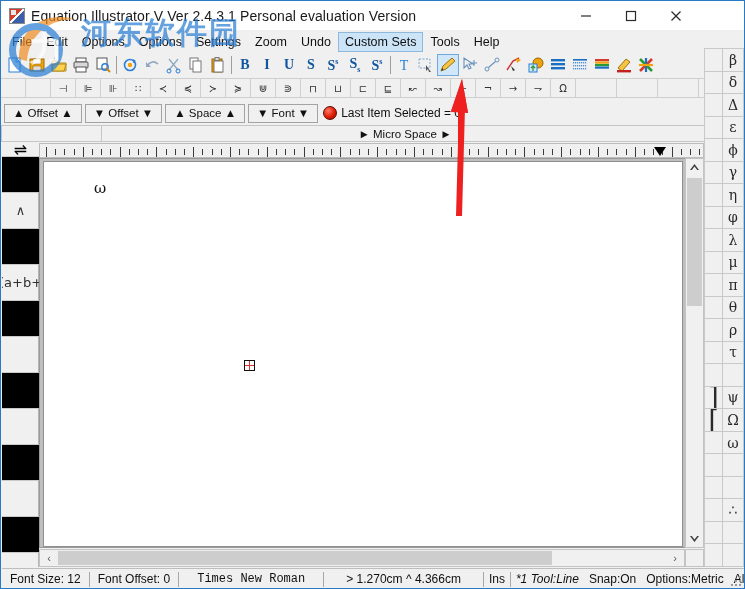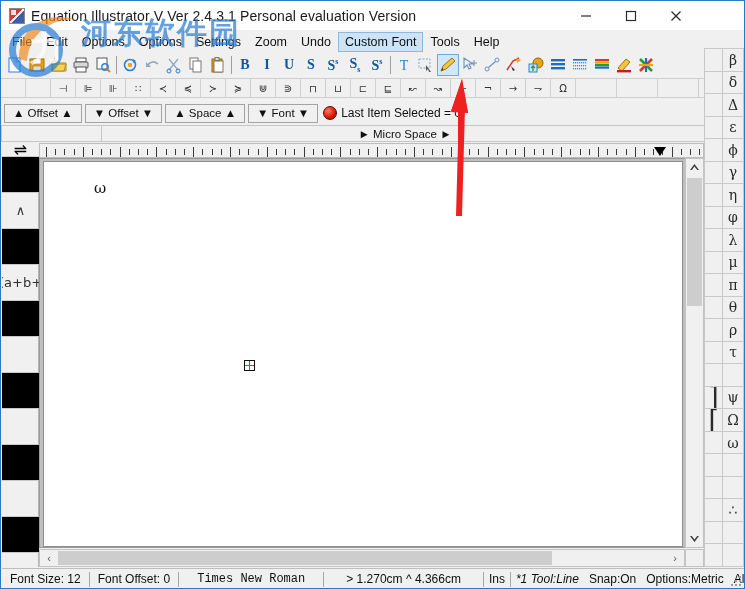--- a/index.html
+++ b/index.html
@@ -325,21 +325,21 @@
   </div>
 
   <div id="menubar">
       <div class="menu-item">File</div>
       <div class="menu-item">Edit</div>
       <div class="menu-item">Options</div>
       <div class="menu-item">Options</div>
       <div class="menu-item">Settings</div>
       <div class="menu-item">Zoom</div>
       <div class="menu-item">Undo</div>
-      <div class="menu-item active">Custom Font</div>
+      <div class="menu-item active">Custom Sets</div>
       <div class="menu-item">Tools</div>
       <div class="menu-item">Help</div>
     </div>
 
   <div id="toolbar1">
       <div class="tb-btn">
         <svg width="18" height="18" viewBox="0 0 18 18">
           <rect x="3" y="2" width="11" height="14" fill="#fff" stroke="#2b7fd4" stroke-width="1"></rect>
           <path d="M10 2 L14 6 L10 6 Z" fill="#cfe6fb" stroke="#2b7fd4" stroke-width=".7"></path>
         </svg>

